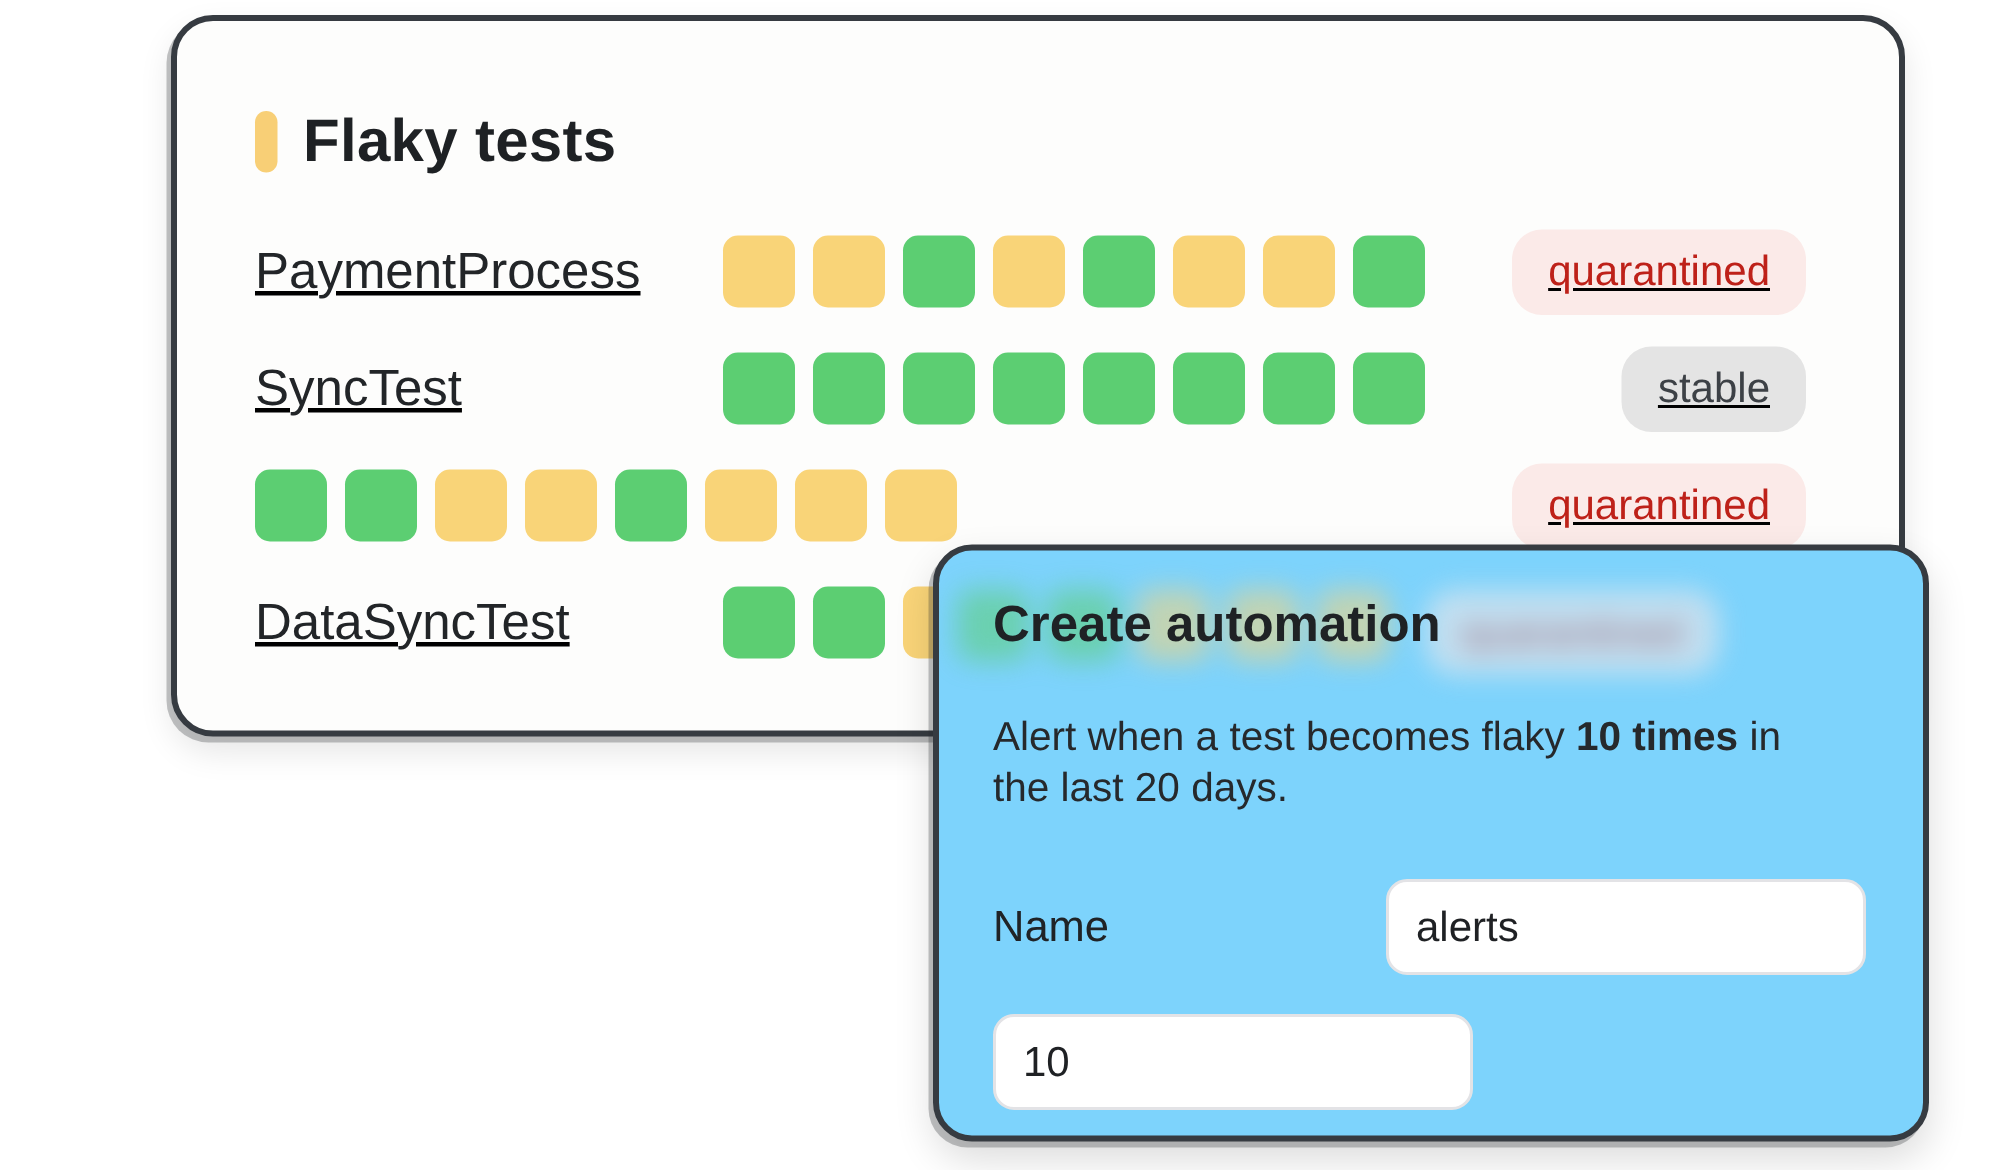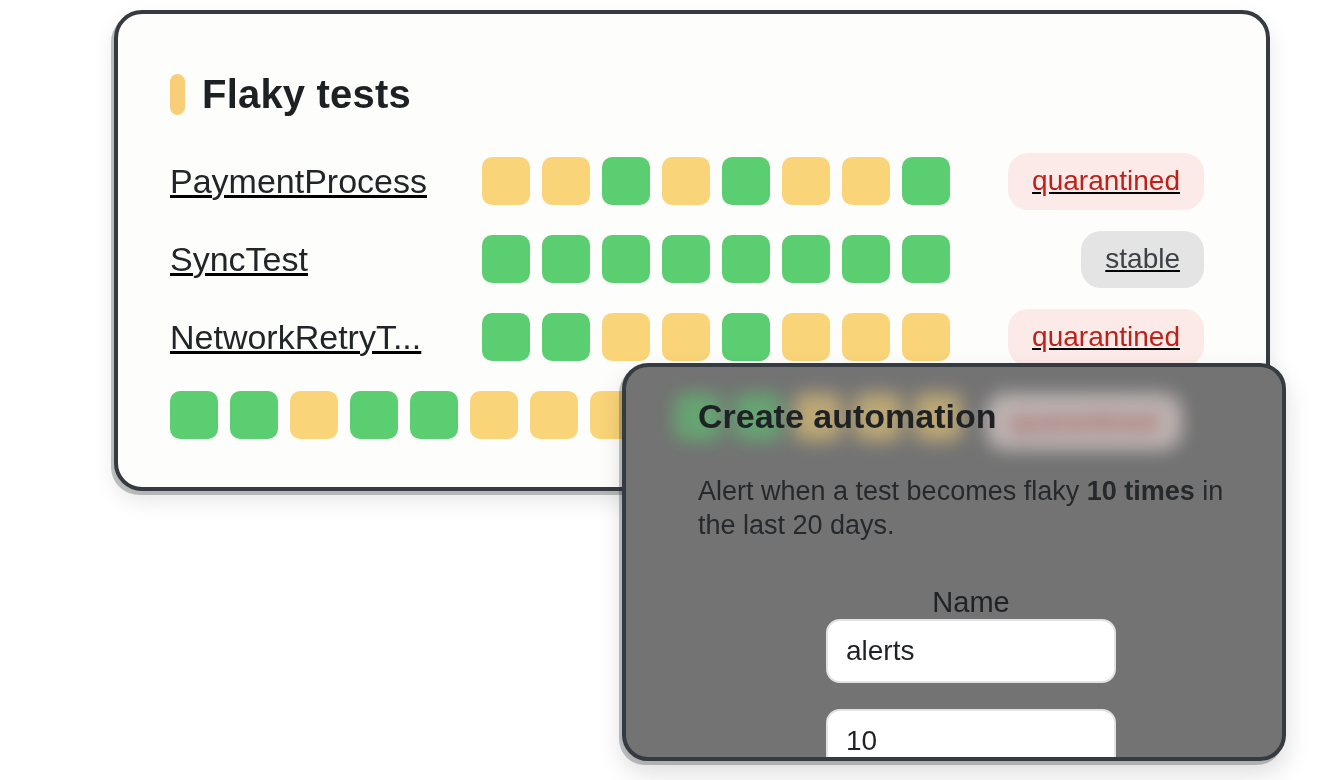--- a/index.html
+++ b/index.html
@@ -57,27 +57,26 @@
     white-space: nowrap;
   }
   .badge.quarantined { background: #FBEAE8; color: #BE2119; }
   .badge.stable      { background: #E4E4E4; color: #3D4146; }
 
   
   .dialog {
     position: absolute;
     left: 622px; top: 363px;
     width: 664px; height: 398px;
-    background: #737373;
+    background: #7dd3fc;
     border: 4px solid #363B41;
     border-radius: 26px;
     box-shadow: -3px 4px 0 rgba(40,44,48,0.28), 0 12px 26px rgba(0,0,0,0.14);
     z-index: 10;
     overflow: hidden;
-    padding-left: 36px;
   }
   .dialog-inner { position: relative; padding: 30px 38px 0 36px; height: 100%; }
 
   
   .blur-layer { position: absolute; left: 0; top: 0; right: 0; height: 120px;
                 pointer-events: none; filter: blur(9px); opacity: 0.55; }
   .blur-layer .sq { position: absolute; top: 26px; }
   .blur-layer .badge { position: absolute; top: 26px; margin: 0; }
 
   .dialog-title {
@@ -86,27 +85,27 @@
   }
   .dialog-desc {
     position: relative;
     margin-top: 38px;
     font-size: 27px; line-height: 34px; color: #26292C;
     max-width: 565px;
   }
   .dialog-desc strong { font-weight: 700; }
 
   .fields { margin-top: 44px; display: flex; flex-direction: column; gap: 26px; }
-  .field-row { display: flex; align-items: center; flex-direction: column; }
+  .field-row { display: flex; align-items: center; }
   .field-label {
     flex: 1;
     font-size: 29px; font-weight: 500; color: #202326;
   }
   .field-input {
-    width: 290px; height: 64px;
+    width: 320px; height: 64px;
     border: 2px solid #E3E3E6;
     border-radius: 14px;
     background: #FFFFFF;
     font-family: "Liberation Sans", sans-serif;
     font-size: 28px; color: #1F2124;
     padding: 0 18px;
     outline: none;
   }
 </style>
 </head>
@@ -141,34 +140,34 @@
             <div class="sq" style="background: rgb(92, 206, 114);"></div>
             <div class="sq" style="background: rgb(92, 206, 114);"></div>
             <div class="sq" style="background: rgb(92, 206, 114);"></div>
             <div class="sq" style="background: rgb(92, 206, 114);"></div>
             <div class="sq" style="background: rgb(92, 206, 114);"></div>
             <div class="sq" style="background: rgb(92, 206, 114);"></div>
           </div>
           <div class="badge stable">stable</div>
         </div>
         <div class="test-row">
-          <div class="test-name">NetworkRetryT...</div>
           <div class="squares">
             <div class="sq" style="background: rgb(92, 206, 114);"></div>
             <div class="sq" style="background: rgb(92, 206, 114);"></div>
             <div class="sq" style="background: rgb(249, 212, 120);"></div>
             <div class="sq" style="background: rgb(249, 212, 120);"></div>
             <div class="sq" style="background: rgb(92, 206, 114);"></div>
             <div class="sq" style="background: rgb(249, 212, 120);"></div>
             <div class="sq" style="background: rgb(249, 212, 120);"></div>
             <div class="sq" style="background: rgb(249, 212, 120);"></div>
           </div>
           <div class="badge quarantined">quarantined</div>
         </div>
         <div class="test-row">
+          <div class="test-name">DataSyncTest</div>
           <div class="squares">
             <div class="sq" style="background: rgb(92, 206, 114);"></div>
             <div class="sq" style="background: rgb(92, 206, 114);"></div>
             <div class="sq" style="background: rgb(249, 212, 120);"></div>
             <div class="sq" style="background: rgb(92, 206, 114);"></div>
             <div class="sq" style="background: rgb(92, 206, 114);"></div>
             <div class="sq" style="background: rgb(249, 212, 120);"></div>
             <div class="sq" style="background: rgb(249, 212, 120);"></div>
             <div class="sq" style="background: rgb(249, 212, 120);"></div>
           </div>

